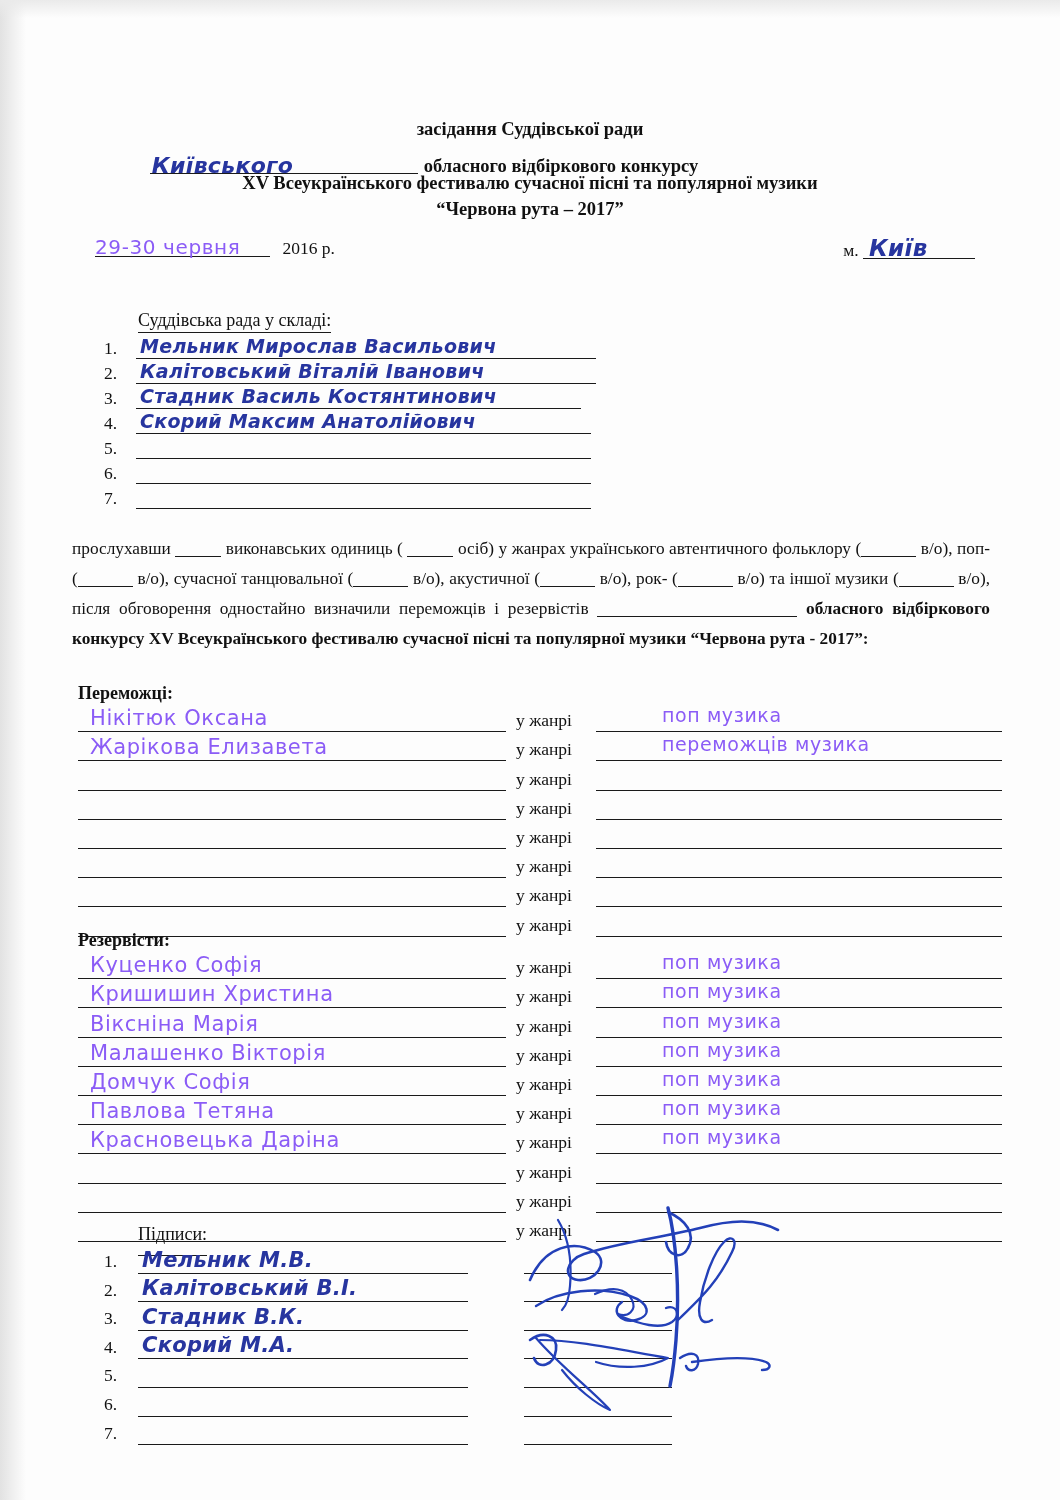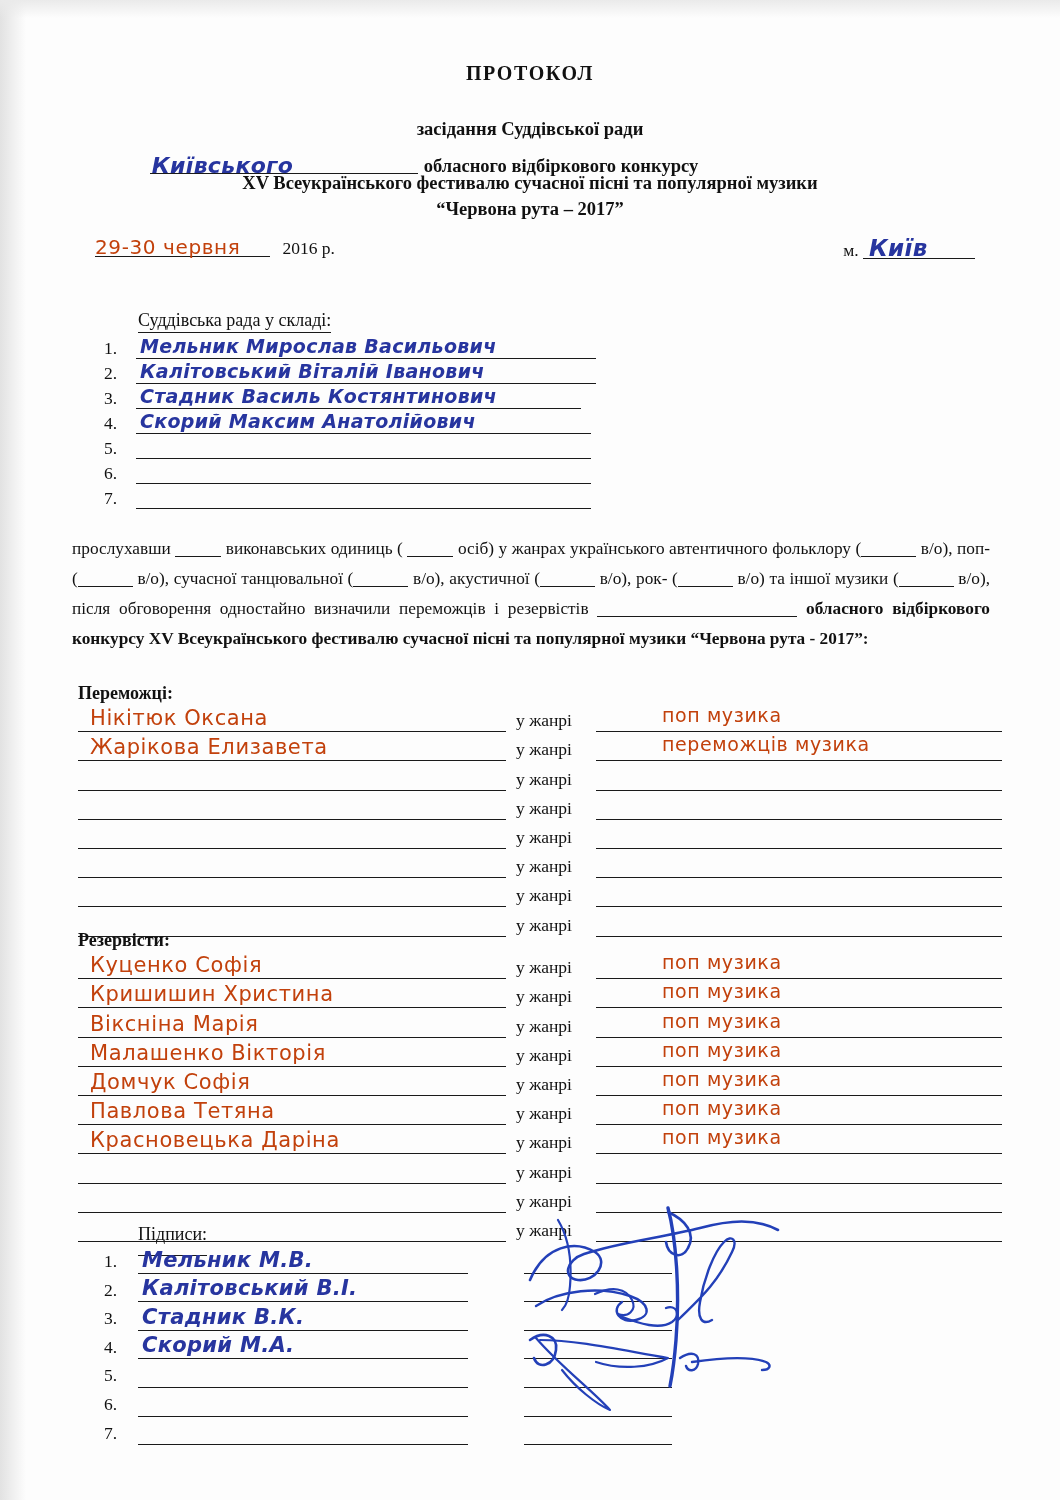--- a/index.html
+++ b/index.html
@@ -44,21 +44,21 @@
   .hand {
     font-family: "DejaVu Sans", sans-serif;
     color: #27359f;
     font-style: italic;
     font-weight: 600;
     letter-spacing: 0.3px;
     white-space: nowrap;
   }
   .hand-print {
     font-family: "DejaVu Sans", sans-serif;
-    color: #c2410c;
+    color: #8b5cf6;
     font-weight: 500;
     font-style: normal;
     letter-spacing: 0.6px;
     white-space: nowrap;
   }
 
   
   .doc-title {
     position: absolute;
     top: 62px; left: 0; width: 1060px;
@@ -260,21 +260,20 @@
     width: 300px; height: 230px;
     pointer-events: none;
     z-index: 4;
   }
 </style>
 </head>
 <body>
 
 <div id="page">
 
-  <div class="doc-title">ПРОТОКОЛ</div>
 
   <div class="subtitle-block">засідання Суддівської ради</div>
 
   <div class="line2">
     <span class="region-blank">
       <span class="hand region-ink">Київського</span>
     </span><span>обласного відбіркового конкурсу</span>
   </div>
 
   <div class="subtitle-block" style="top:170px;">XV Всеукраїнського фестивалю сучасної пісні та популярної музики</div>

